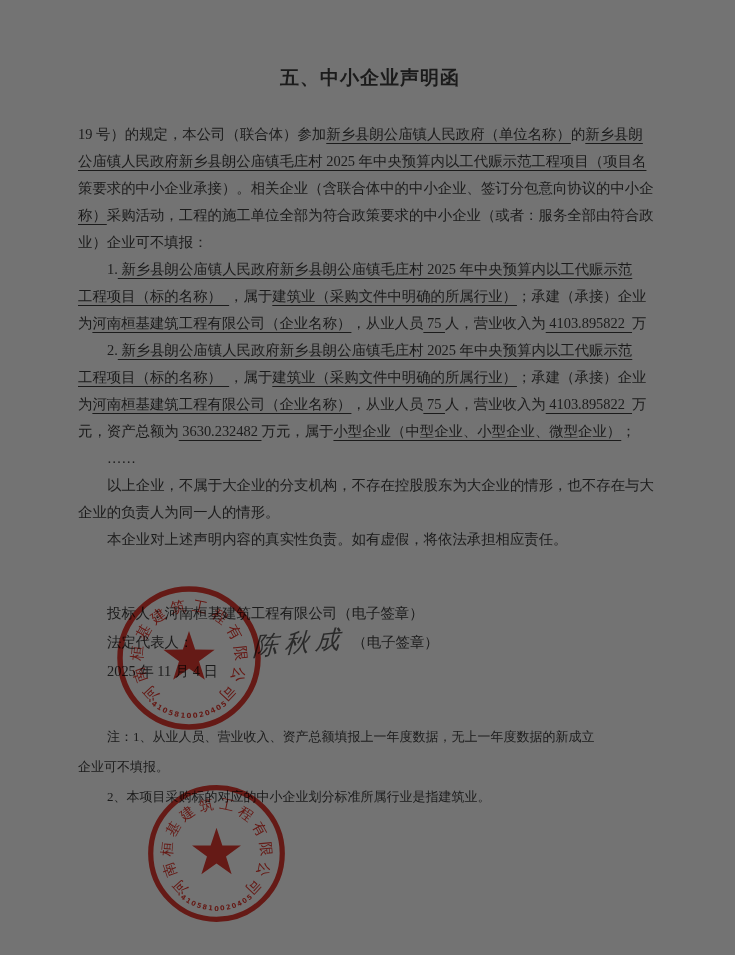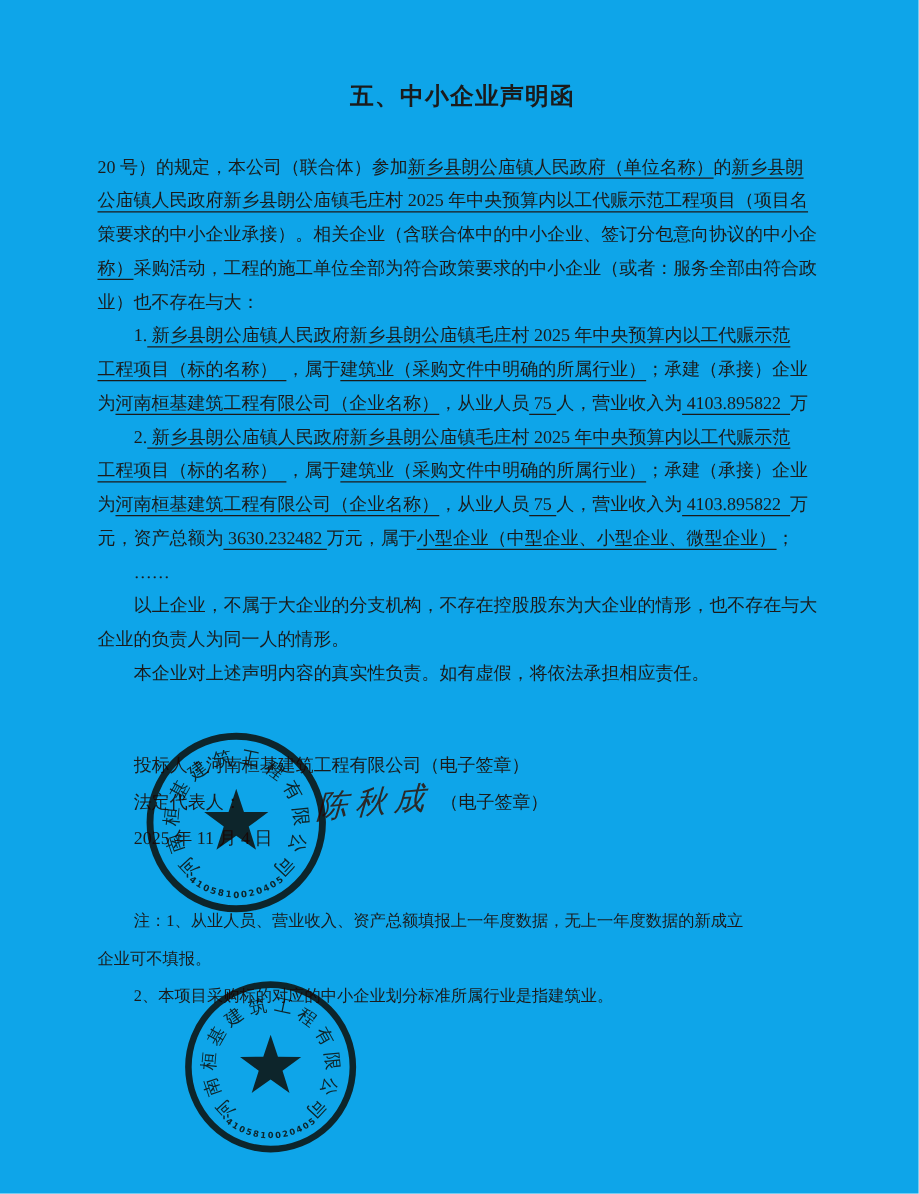--- a/index.html
+++ b/index.html
@@ -1,19 +1,19 @@
 <!DOCTYPE html>
 <html><head>
 <meta charset="utf-8">
 <style>
   html,body{margin:0;padding:0;background:#fff;}
   .page{
     position:relative;
     width:735px;height:955px;
-    background:#0ea5e9;
+    background:#737373;
     overflow:hidden;
     font-family:"Liberation Serif","DejaVu Serif",serif;
     color:#1b1b1b;
   }
   .content{position:absolute;left:78px;top:0;width:584px;}
   .doc-title{
     margin-top:64px;
     text-align:center;
     font-size:19px;
     line-height:27px;
@@ -52,25 +52,25 @@
   .stamp-2{left:145px;top:782px;width:143px;height:143px;}
   .stamp svg{width:100%;height:100%;display:block;}
 </style>
 </head>
 <body>
 
 <div class="page">
   <div class="content">
     <div class="doc-title">五、中小企业声明函</div>
     <div class="body-lines" id="body-lines">
-        <div class="line"><span>20 号）的规定，本公司（联合体）参加</span><span class="u">新乡县朗公庙镇人民政府（单位名称）</span><span>的</span><span class="u">新乡县朗</span></div>
+        <div class="line"><span>19 号）的规定，本公司（联合体）参加</span><span class="u">新乡县朗公庙镇人民政府（单位名称）</span><span>的</span><span class="u">新乡县朗</span></div>
         <div class="line"><span class="u">公庙镇人民政府新乡县朗公庙镇毛庄村 2025 年中央预算内以工代赈示范工程项目（项目名</span></div>
         <div class="line"><span>策要求的中小企业承接）。相关企业（含联合体中的中小企业、签订分包意向协议的中小企</span></div>
         <div class="line"><span class="u">称）</span><span>采购活动，工程的施工单位全部为符合政策要求的中小企业（或者：服务全部由符合政</span></div>
-        <div class="line"><span>业）也不存在与大：</span></div>
+        <div class="line"><span>业）企业可不填报：</span></div>
         <div class="line ind"><span>1.</span><span class="u">&nbsp;新乡县朗公庙镇人民政府新乡县朗公庙镇毛庄村 2025 年中央预算内以工代赈示范</span></div>
         <div class="line"><span class="u">工程项目（标的名称）&nbsp;&nbsp;</span><span>，属于</span><span class="u">建筑业（采购文件中明确的所属行业）</span><span>；承建（承接）企业</span></div>
         <div class="line"><span>为</span><span class="u">河南桓基建筑工程有限公司（企业名称）</span><span>，从业人员</span><span class="u">&nbsp;75&nbsp;</span><span>人，营业收入为</span><span class="u">&nbsp;4103.895822&nbsp;&nbsp;</span><span>万</span></div>
         <div class="line ind"><span>2.</span><span class="u">&nbsp;新乡县朗公庙镇人民政府新乡县朗公庙镇毛庄村 2025 年中央预算内以工代赈示范</span></div>
         <div class="line"><span class="u">工程项目（标的名称）&nbsp;&nbsp;</span><span>，属于</span><span class="u">建筑业（采购文件中明确的所属行业）</span><span>；承建（承接）企业</span></div>
         <div class="line"><span>为</span><span class="u">河南桓基建筑工程有限公司（企业名称）</span><span>，从业人员</span><span class="u">&nbsp;75&nbsp;</span><span>人，营业收入为</span><span class="u">&nbsp;4103.895822&nbsp;&nbsp;</span><span>万</span></div>
         <div class="line"><span>元，资产总额为</span><span class="u">&nbsp;3630.232482&nbsp;</span><span>万元，属于</span><span class="u">小型企业（中型企业、小型企业、微型企业）</span><span>；</span></div>
         <div class="line ind"><span>……</span></div>
         <div class="line ind"><span>以上企业，不属于大企业的分支机构，不存在控股股东为大企业的情形，也不存在与大</span></div>
         <div class="line"><span>企业的负责人为同一人的情形。</span></div>

